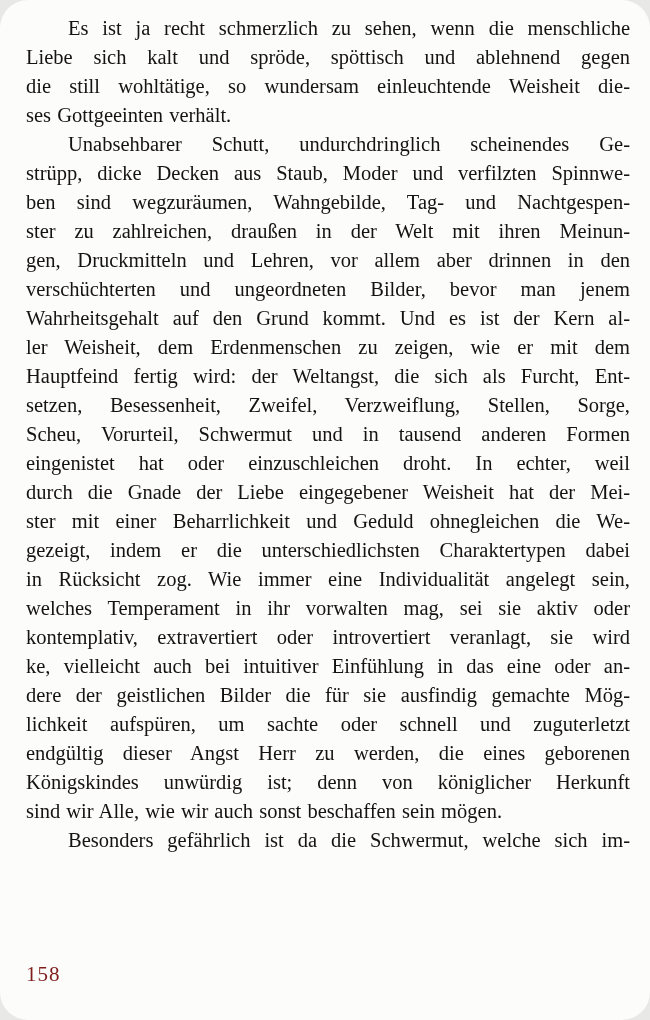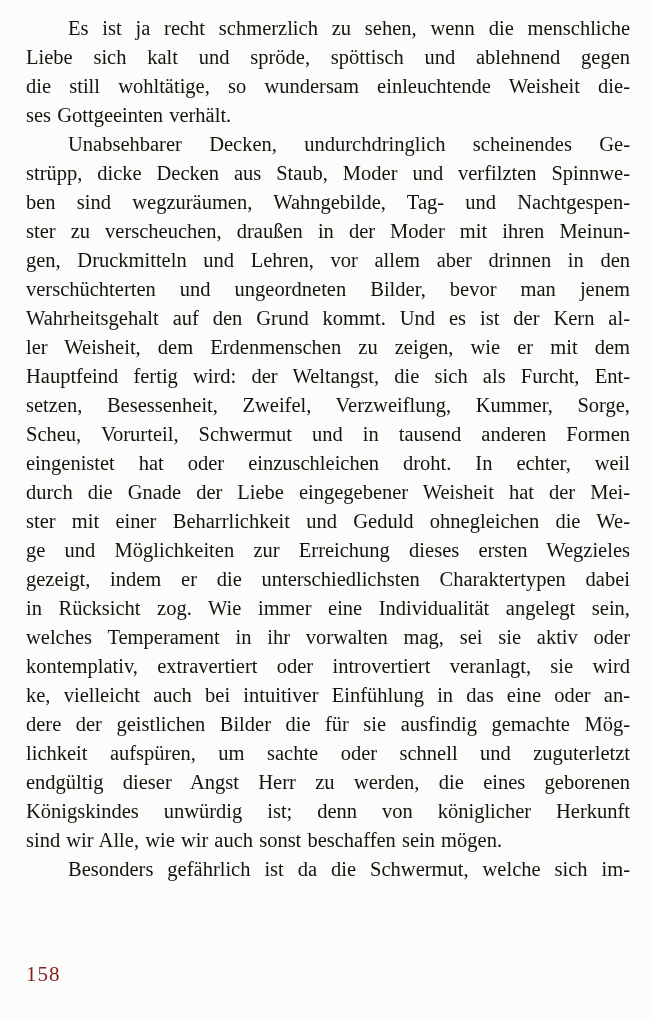--- a/index.html
+++ b/index.html
@@ -10,20 +10,21 @@
   .page {
     position: relative;
     width: 650px;
     height: 1020px;
     margin: 0 auto;
     background: #fcfcfa;
     color: #151310;
     font-family: "Liberation Serif", "DejaVu Serif", serif;
     overflow: hidden;
     box-sizing: border-box;
+    border-radius: 28px;
   }
   .text-block {
     position: absolute;
     top: 14px;
     left: 26px;
     width: 604px;
     font-size: 20.5px;
     line-height: 29px;
   }
   .para { margin: 0; padding: 0; }
@@ -53,35 +54,34 @@
 
 <div class="page">
   <div class="text-block">
       <div class="para">
         <div class="line indent">Es ist ja recht schmerzlich zu sehen, wenn die menschliche</div>
         <div class="line">Liebe sich kalt und spröde, spöttisch und ablehnend gegen</div>
         <div class="line">die still wohltätige, so wundersam einleuchtende Weisheit die-</div>
         <div class="line last">ses Gottgeeinten verhält.</div>
       </div>
       <div class="para">
-        <div class="line indent">Unabsehbarer Decken, undurchdringlich scheinendes Ge-</div>
+        <div class="line indent">Unabsehbarer Schutt, undurchdringlich scheinendes Ge-</div>
         <div class="line">strüpp, dicke Decken aus Staub, Moder und verfilzten Spinnwe-</div>
         <div class="line">ben sind wegzuräumen, Wahngebilde, Tag- und Nachtgespen-</div>
-        <div class="line">ster zu verscheuchen, draußen in der Moder mit ihren Meinun-</div>
+        <div class="line">ster zu zahlreichen, draußen in der Welt mit ihren Meinun-</div>
         <div class="line">gen, Druckmitteln und Lehren, vor allem aber drinnen in den</div>
         <div class="line">verschüchterten und ungeordneten Bilder, bevor man jenem</div>
         <div class="line">Wahrheitsgehalt auf den Grund kommt. Und es ist der Kern al-</div>
         <div class="line">ler Weisheit, dem Erdenmenschen zu zeigen, wie er mit dem</div>
         <div class="line">Hauptfeind fertig wird: der Weltangst, die sich als Furcht, Ent-</div>
-        <div class="line">setzen, Besessenheit, Zweifel, Verzweiflung, Kummer, Sorge,</div>
+        <div class="line">setzen, Besessenheit, Zweifel, Verzweiflung, Stellen, Sorge,</div>
         <div class="line">Scheu, Vorurteil, Schwermut und in tausend anderen Formen</div>
         <div class="line">eingenistet hat oder einzuschleichen droht. In echter, weil</div>
         <div class="line">durch die Gnade der Liebe eingegebener Weisheit hat der Mei-</div>
         <div class="line">ster mit einer Beharrlichkeit und Geduld ohnegleichen die We-</div>
-        <div class="line">ge und Möglichkeiten zur Erreichung dieses ersten Wegzieles</div>
         <div class="line">gezeigt, indem er die unterschiedlichsten Charaktertypen dabei</div>
         <div class="line">in Rücksicht zog. Wie immer eine Individualität angelegt sein,</div>
         <div class="line">welches Temperament in ihr vorwalten mag, sei sie aktiv oder</div>
         <div class="line">kontemplativ, extravertiert oder introvertiert veranlagt, sie wird</div>
         <div class="line">ke, vielleicht auch bei intuitiver Einfühlung in das eine oder an-</div>
         <div class="line">dere der geistlichen Bilder die für sie ausfindig gemachte Mög-</div>
         <div class="line">lichkeit aufspüren, um sachte oder schnell und zuguterletzt</div>
         <div class="line">endgültig dieser Angst Herr zu werden, die eines geborenen</div>
         <div class="line">Königskindes unwürdig ist; denn von königlicher Herkunft</div>
         <div class="line last">sind wir Alle, wie wir auch sonst beschaffen sein mögen.</div>

